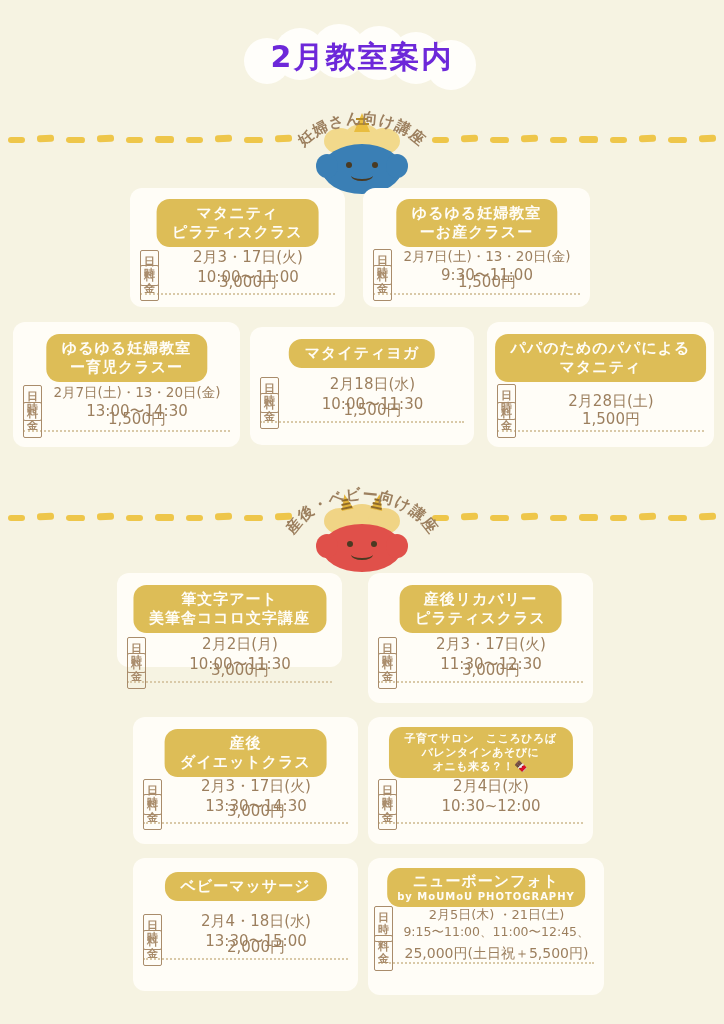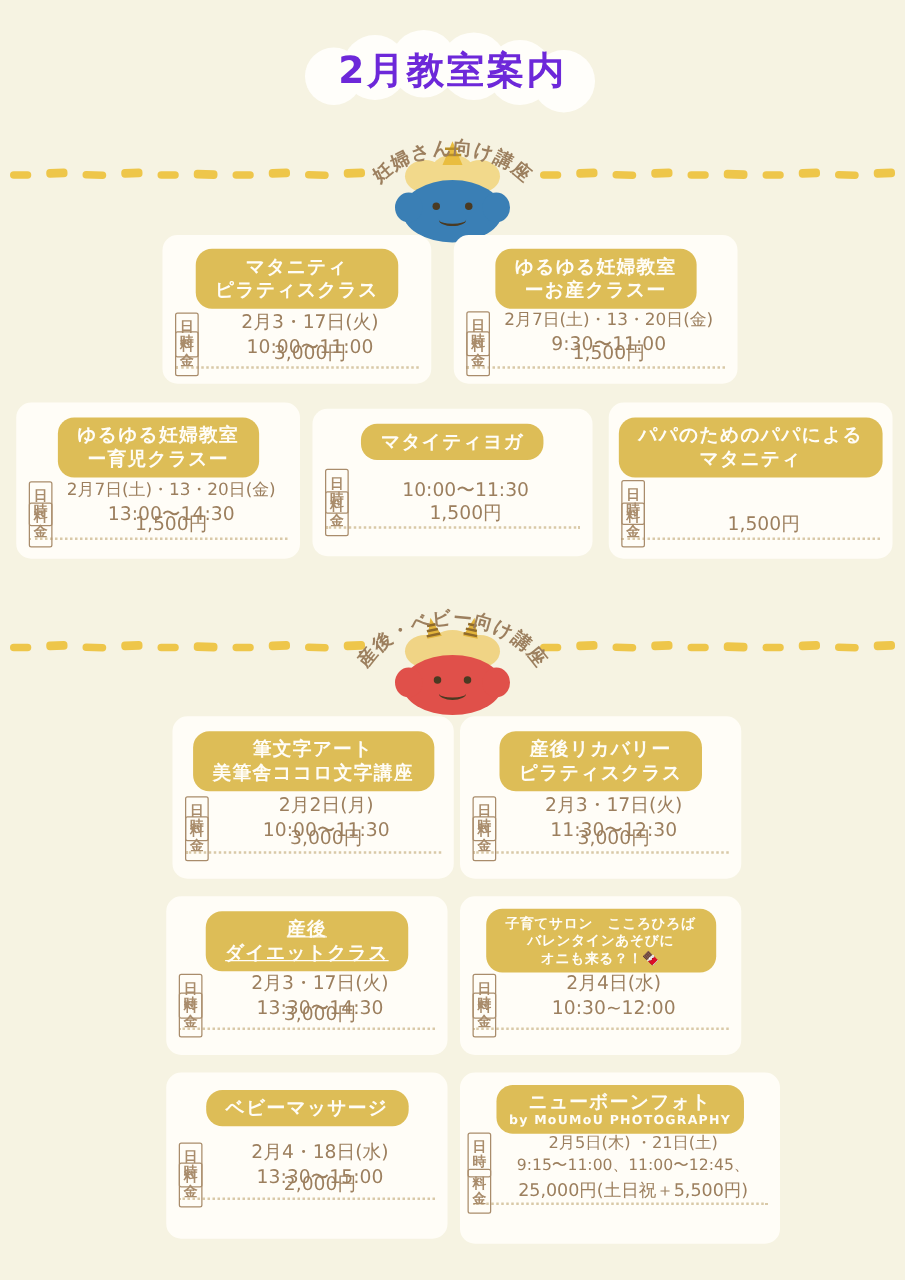--- a/index.html
+++ b/index.html
@@ -366,20 +366,21 @@
 <div class="card" style="left:250px; top:327px; width:224px; height:118px;">
   <div class="pill" style="top:12px;">
     <div class="l1">マタイティヨガ</div>
   </div>
   <div class="row" style="left:10px; right:8px; top:48px;">
     <div class="vlabel">
       <span>日</span>
         <span>時</span>
     </div>
     <div class="row-body">
+      <div class="line">2月18日(水)</div>
       <div class="line">10:00〜11:30</div>
     </div>
   </div>
   <div class="divider" style="top:94px;"></div>
   <div class="row" style="left:10px; right:8px; top:66px;">
     <div class="vlabel">
       <span>料</span>
         <span>金</span>
     </div>
     <div class="row-body">
@@ -392,20 +393,21 @@
   <div class="pill" style="top:12px;">
     <div class="l1">パパのためのパパによる</div>
     <div class="l2">マタニティ</div>
   </div>
   <div class="row" style="left:10px; right:8px; top:62px;">
     <div class="vlabel">
       <span>日</span>
         <span>時</span>
     </div>
     <div class="row-body">
+      <div class="line">2月28日(土)</div>
     </div>
   </div>
   <div class="divider" style="top:108px;"></div>
   <div class="row" style="left:10px; right:8px; top:80px;">
     <div class="vlabel">
       <span>料</span>
         <span>金</span>
     </div>
     <div class="row-body">
       <div class="line">1,500円</div>
@@ -464,21 +466,21 @@
       <div class="face" style="left:6px;  top:28px; width:80px; height:48px; background:#e0504a;"></div>
       <div class="face" style="left:0px;  top:38px; width:22px; height:24px; background:#e0504a;"></div>
       <div class="face" style="left:70px; top:38px; width:22px; height:24px; background:#e0504a;"></div>
       <div class="eye" style="left:31px; top:45px;"></div>
       <div class="eye" style="left:55px; top:45px;"></div>
       <div class="mouth" style="left:35px; top:53px;"></div>
     </div>
   </div>
 </div>
 
-<div class="card" style="left:138px; top:573px; width:225px; height:130px;">
+<div class="card" style="left:117px; top:573px; width:225px; height:94px;">
   <div class="pill" style="top:12px;">
     <div class="l1">筆文字アート</div>
     <div class="l2">美筆舎ココロ文字講座</div>
   </div>
   <div class="row" style="left:10px; right:8px; top:62px;">
     <div class="vlabel">
       <span>日</span>
         <span>時</span>
     </div>
     <div class="row-body">
@@ -519,21 +521,21 @@
       <span>料</span>
         <span>金</span>
     </div>
     <div class="row-body">
       <div class="line">3,000円</div>
     </div>
   </div>
 </div>
 
 <div class="card" style="left:133px; top:717px; width:225px; height:127px;">
-  <div class="pill" style="top:12px;text-decoration:underline;">
+  <div class="pill" style="top:12px;">
     <div class="l1">産後</div>
     <div class="l2">ダイエットクラス</div>
   </div>
   <div class="row" style="left:10px; right:8px; top:60px;">
     <div class="vlabel">
       <span>日</span>
         <span>時</span>
     </div>
     <div class="row-body">
       <div class="line">2月3・17日(火)</div>
@@ -596,21 +598,21 @@
     <div class="vlabel">
       <span>料</span>
         <span>金</span>
     </div>
     <div class="row-body">
       <div class="line">2,000円</div>
     </div>
   </div>
 </div>
 
-<div class="card" style="left:368px; top:858px; width:256px; height:137px;">
+<div class="card" style="left:368px; top:858px; width:236px; height:137px;">
   <div class="pill" style="top:10px; padding:4px 10px;">
     <div class="l1">ニューボーンフォト</div>
     <div class="sub">by  MoUMoU  PHOTOGRAPHY</div>
   </div>
   <div class="row" style="left:6px; right:4px; top:48px;">
     <div class="vlabel">
       <span>日</span>
         <span>時</span>
     </div>
     <div class="row-body">

